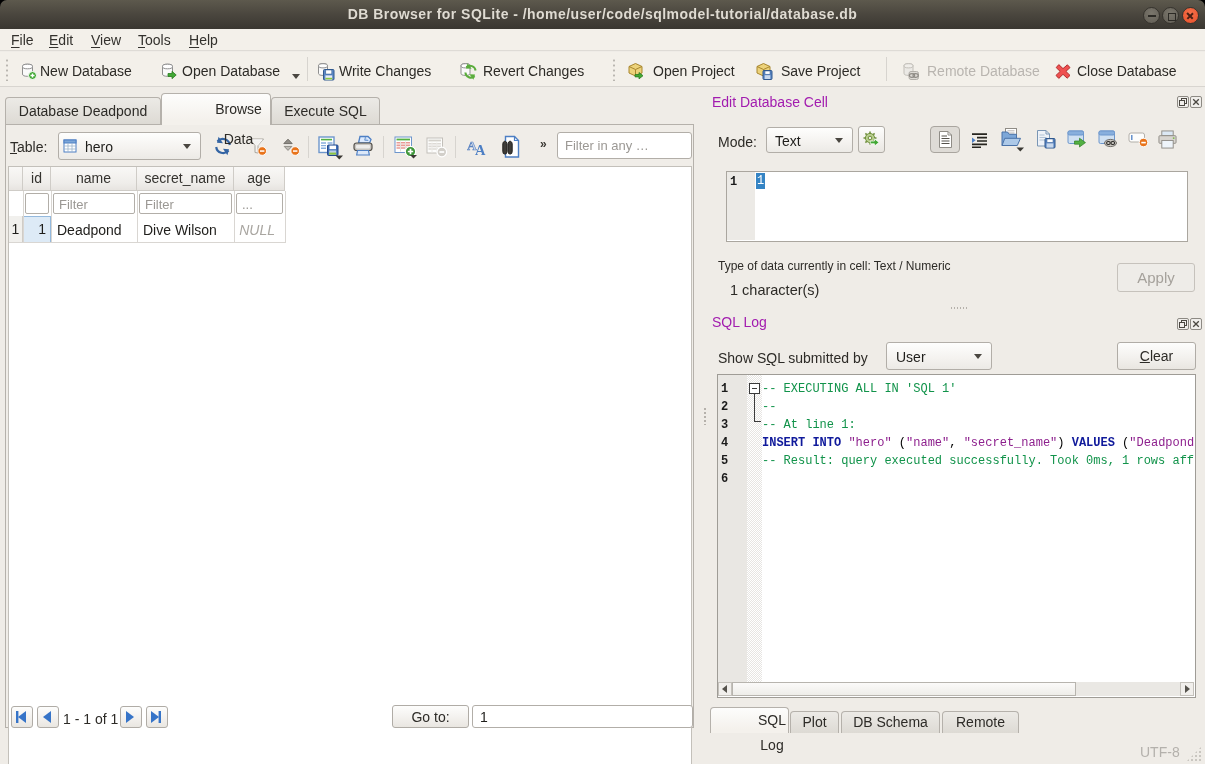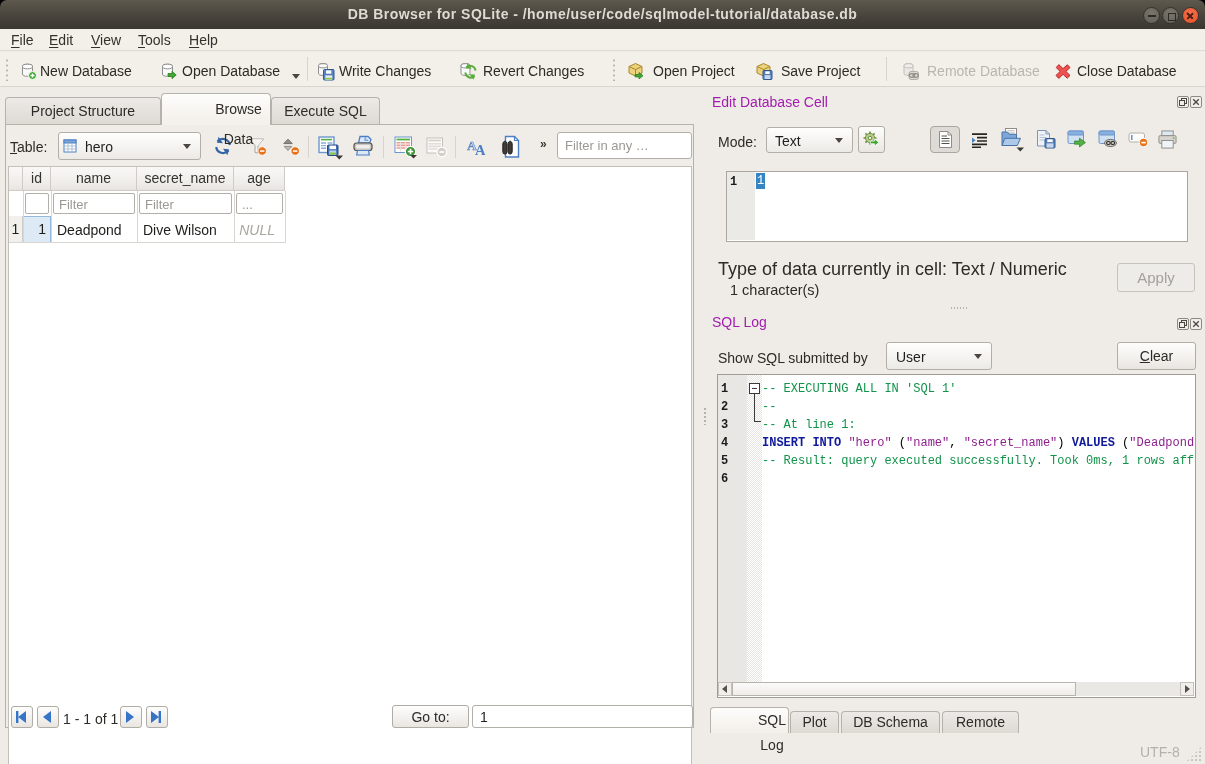--- a/index.html
+++ b/index.html
@@ -82,21 +82,21 @@
   <span class="abs tbtext" style="left:339px;">Write Changes</span>
   <span class="abs tbtext" style="left:483px;">Revert Changes</span>
   <div class="abs tbhandle" style="left:612px;"></div>
   <span class="abs tbtext" style="left:653px;">Open Project</span>
   <span class="abs tbtext" style="left:781px;">Save Project</span>
   <span class="abs tbtext dis" style="left:927px;">Remote Database</span>
   <span class="abs tbtext" style="left:1077px;">Close Database</span>
   <div class="abs tbsep" style="left:307px;"></div>
   <div class="abs tbsep" style="left:886px;"></div>
 
-  <div class="abs tab off" style="left:5px; width:156px;">Project Structure</div>
+  <div class="abs tab off" style="left:5px; width:156px;">Database Deadpond</div>
   <div class="abs tab off" style="left:271px; width:109px;">Execute SQL</div>
   <div class="abs tab on" style="left:161px; width:110px;">Browse Data</div>
 
   <div class="abs" id="lpanel">
     <span class="abs" style="left:4px; top:14px; font-size:14px; color:#2d2b27;"><u>T</u>able:</span>
     <div class="abs combo" style="left:52px; top:7px; width:143px; height:28px;">
       <span class="arr"></span>
       <span class="abs" style="left:26px; top:6px; font-size:14px; color:#1f1e1b;">hero</span>
     </div>
     <div class="abs field" style="left:551px; top:7px; width:135px; height:27px;">
@@ -158,21 +158,21 @@
     <span class="abs" style="left:8px; top:5px; font-size:14px; color:#1f1e1b;">Text</span>
   </div>
 
   <div class="abs" style="left:726px; top:171px; width:462px; height:71px; background:#fff; border:1px solid #aaa69f;">
     <div class="abs" style="left:0; top:0; width:28px; height:68px; background:#eceae6;"></div>
     <span class="abs mono" style="left:3px; top:3px; font-size:12px; font-weight:bold; color:#1b1b1b;">1</span>
     <div class="abs" style="left:29px; top:1px; width:9px; height:16px; background:#3584c4;"></div>
     <span class="abs mono" style="left:30px; top:2px; font-size:12px; color:#fff;">1</span>
   </div>
 
-  <span class="abs" style="left:718px; top:259px; font-size:18px; color:#2d2b27;">Type of data currently in cell: Text / Numeric</span>
+  <span class="abs" style="left:718px; top:259px; font-size:12px; color:#2d2b27;">Type of data currently in cell: Text / Numeric</span>
   <span class="abs" style="left:718px; top:282px; font-size:14.5px; color:#2d2b27;margin-left:12px;">1 character(s)</span>
   <div class="abs" style="left:1117px; top:263px; width:78px; height:29px; background:#eeece8; border:1px solid #c6c2bc; border-radius:3px; font-size:15px; color:#a5a19b; text-align:center; line-height:28px;">Apply</div>
 
   <div class="abs" style="left:950px; top:307px; width:18px; height:2px;
     background-image:radial-gradient(circle, #b5b1ab 1px, transparent 1.1px); background-size:3px 2px;"></div>
 
   <span class="abs docktitle" style="left:712px; top:314px;">SQL Log</span>
   <div class="abs dockbtn" style="left:1177px; top:318px;"></div>
   <div class="abs dockbtn" style="left:1190px; top:318px;"></div>
 

